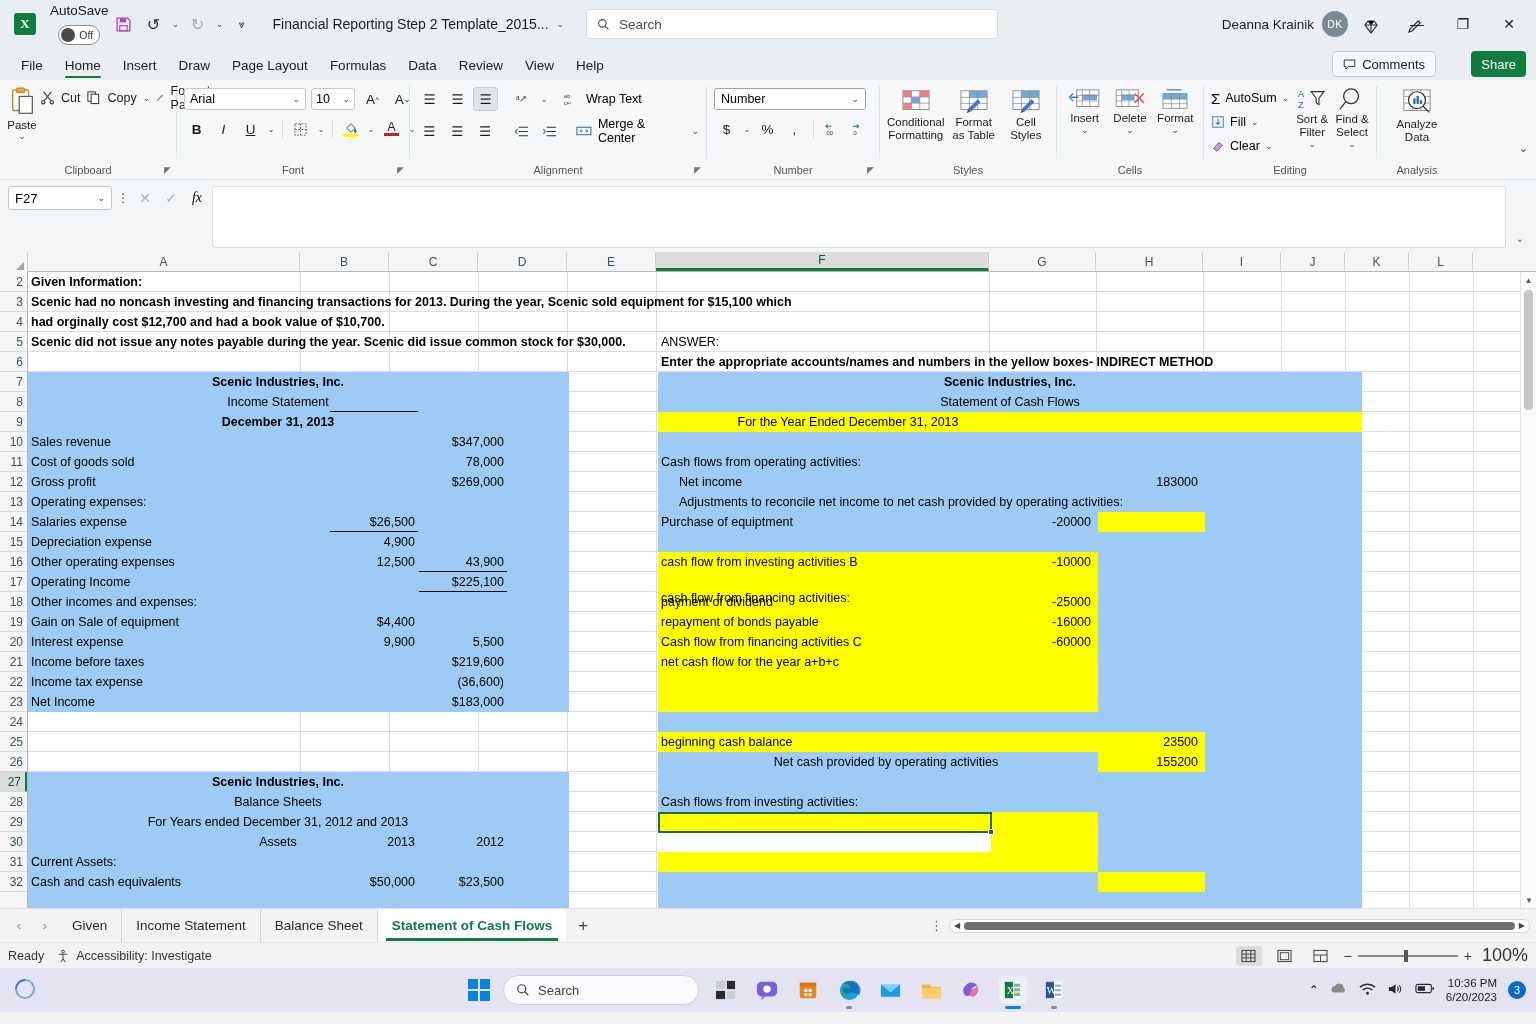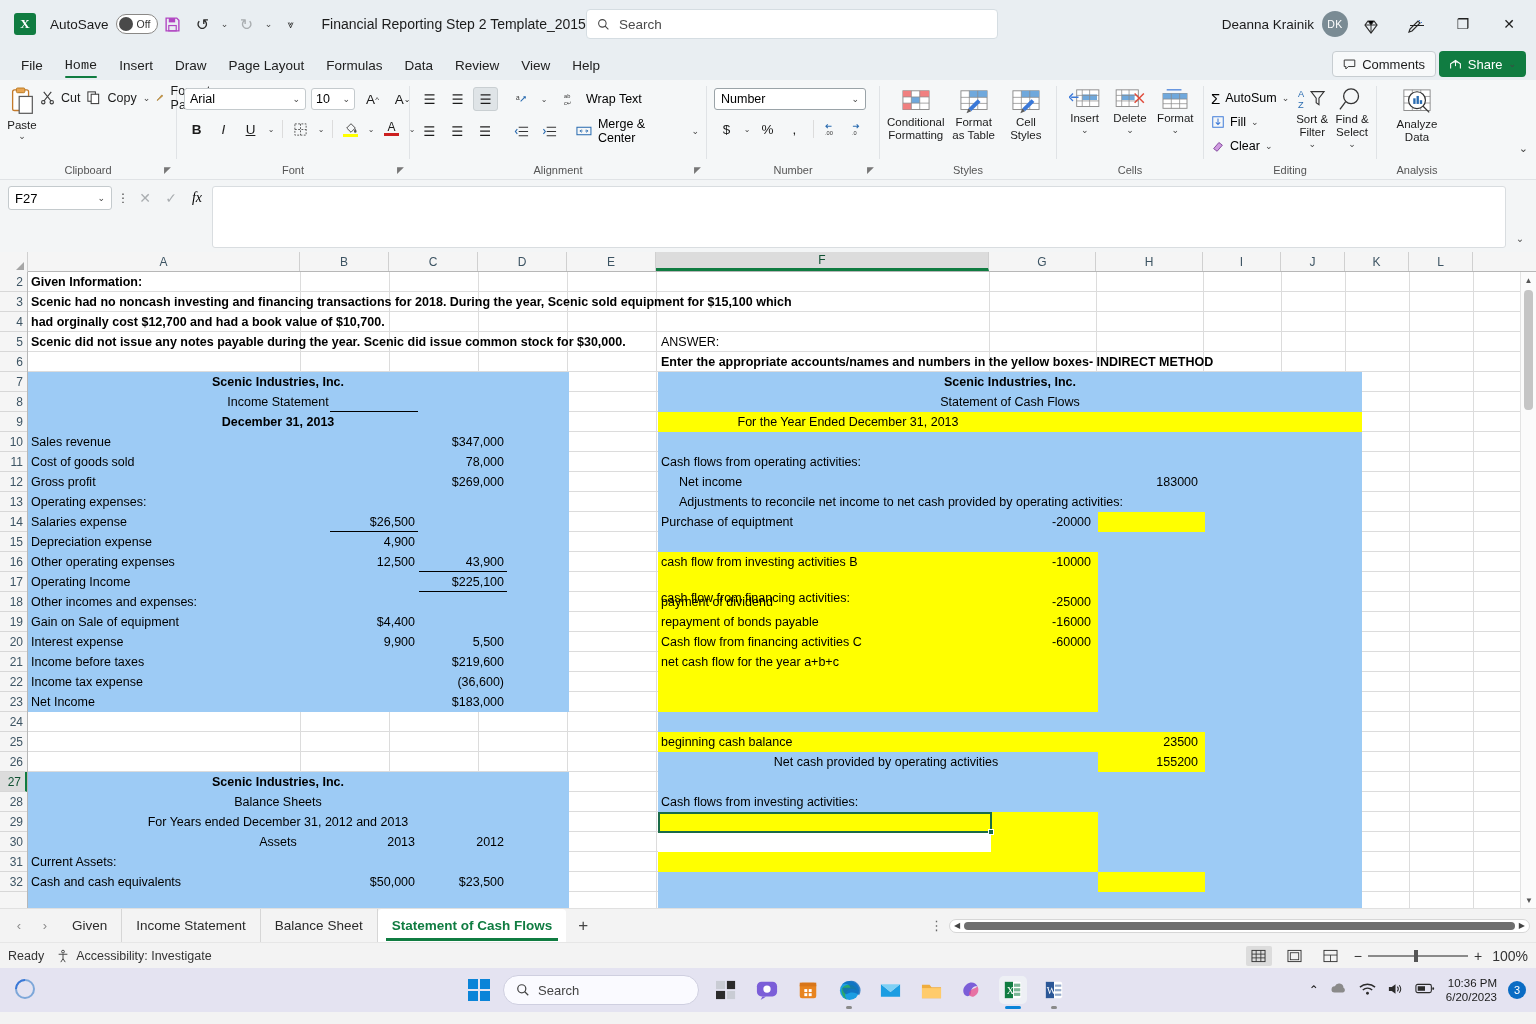--- a/index.html
+++ b/index.html
@@ -16,21 +16,21 @@
   .titlebar {
     height: 48px; background: #e9eef2; display: flex; align-items: center;
     padding: 0 8px; position: relative;
   }
   .xl-logo {
     width: 22px; height: 22px; background: #107c41; border-radius: 3px;
     display: flex; align-items: center; justify-content: center;
     color: #fff; font-size: 13px; font-weight: bold; margin-left: 6px;
     font-family: "Liberation Serif", serif;
   }
-  .autosave-wrap { display: flex; align-items: center; gap: 7px; margin-left: 14px; }
+  .autosave-wrap { display: flex; align-items: center; gap: 7px; margin-left: 14px; flex-direction: column; }
   .autosave-lbl { font-size: 13.5px; color: #1b1b1b; }
   .toggle {
     width: 42px; height: 20px; border-radius: 10px; background: #fff;
     border: 1px solid #8a8886; display: flex; align-items: center;
     padding: 0 2px; position: relative;
   }
   .toggle .knob { width: 14px; height: 14px; border-radius: 50%; background: #4a4a4a; }
   .toggle .off { font-size: 10.5px; color: #333; margin-left: 4px; }
   .tb-icon {
     width: 30px; height: 30px; display: flex; align-items: center; justify-content: center;
@@ -64,34 +64,34 @@
   }
 
   
   .tabsrow {
     height: 32px; background: #e9eef2; display: flex; align-items: flex-end;
     padding-left: 10px; position: relative;
   }
   .rtab {
     padding: 3px 11px 7px; font-size: 13.5px; color: #212121; position: relative;
   }
-  .rtab.active { font-weight: 400; font-family: Liberation Mono, monospace; }
+  .rtab.active { font-weight: 400; }
   .rtab.active::after {
     content: ''; position: absolute; left: 11px; right: 11px; bottom: 2px;
     height: 2.5px; background: #107c41; border-radius: 2px;
   }
   .comments-btn {
     position: absolute; right: 100px; bottom: 3px; height: 26px;
     border: 1px solid #c7cdd1; border-radius: 4px; background: #f7f9fa;
     display: flex; align-items: center; gap: 6px; padding: 0 10px; font-size: 13px; color: #1b1b1b;
   }
   .share-btn {
     position: absolute; right: 10px; bottom: 3px; height: 26px;
     border-radius: 4px; background: #107c41; color: #fff;
-    display: flex; align-items: center; gap: 6px; padding: 0 10px; font-size: 13px;
+    display: flex; align-items: center; gap: 6px; padding: 0 10px; font-size: 13px; flex-direction: column;
   }
 
   
   .ribbon {
     height: 100px; background: #f5f7f8; display: flex; align-items: stretch;
     border-bottom: 1px solid #e0e3e6; position: relative;
   }
   .rgroup { display: flex; flex-direction: column; position: relative; padding: 4px 0 0; }
   .rgroup .gbody { flex: 1; display: flex; align-items: flex-start; padding: 0 7px; }
   .glabel {
@@ -242,21 +242,21 @@
     height: 26px; background: #f3f3f3; display: flex; align-items: center;
     padding: 0 8px; font-size: 12.5px; color: #333; gap: 12px; position: relative;
     border-top: 1px solid #e6e6e6;
   }
   .sb-right { position: absolute; right: 8px; display: flex; align-items: center; gap: 10px; }
   .view-btn { width: 26px; height: 20px; display: flex; align-items: center; justify-content: center; }
   .view-btn.sel { background: #dcdcdc; border-radius: 2px; }
   .zoom-slider { display: flex; align-items: center; gap: 6px; }
   .zs-track { width: 100px; height: 2px; background: #8a8a8a; position: relative; }
   .zs-knob { position: absolute; left: 46px; top: -5px; width: 4px; height: 12px; background: #555; }
-  .zoompct { font-size: 14px; min-width: 34px; text-align: right; }
+  .zoompct { font-size: 18px; min-width: 34px; text-align: right; }
 
   
   .taskbar {
     height: 44px; background: #e4e3f1; display: flex; align-items: center;
     justify-content: center; position: relative;
   }
   .tb-left { position: absolute; left: 14px; top: 10px; }
   .tb-center { display: flex; align-items: center; gap: 13px; }
   .winlogo { width: 22px; height: 22px; display: grid; grid-template-columns: 1fr 1fr; grid-template-rows: 1fr 1fr; gap: 2.5px; }
   .winlogo i { background: #0a84d8; display: block; }
@@ -814,21 +814,21 @@
       <div class="fill-white" style="left:630px;top:560px;width:333px;height:20px"></div>
 
       <div class="fill-yellow" style="left:1070px;top:600px;width:107px;height:20px"></div>
 
       <div style="position:absolute;left:302px;top:139px;width:88px;height:1px;background:#000"></div>
       <div style="position:absolute;left:302px;top:259px;width:88px;height:1px;background:#000"></div>
       <div style="position:absolute;left:391px;top:299px;width:88px;height:1px;background:#000"></div>
       <div style="position:absolute;left:391px;top:319px;width:88px;height:1px;background:#000"></div>
 
       <div class="cell b" style="left:0;top:0px;width:272px">Given Information:</div>
-      <div class="cell b" style="left:0;top:20px;width:900px">Scenic had no noncash investing and financing transactions for 2018. During the year, Scenic sold equipment for $15,100 which</div>
+      <div class="cell b" style="left:0;top:20px;width:900px">Scenic had no noncash investing and financing transactions for 2013. During the year, Scenic sold equipment for $15,100 which</div>
       <div class="cell b" style="left:0;top:40px;width:700px">had orginally cost $12,700 and had a book value of $10,700.</div>
       <div class="cell b" style="left:0;top:60px;width:640px">Scenic did not issue any notes payable during the year. Scenic did issue common stock for $30,000.</div>
       <div class="cell" style="left:630px;top:60px;width:200px">ANSWER:</div>
       <div class="cell b" style="left:630px;top:80px;width:700px">Enter the appropriate accounts/names and numbers in the yellow boxes- INDIRECT METHOD</div>
 
       <div class="cell c b" style="left:0;top:100px;width:500px">Scenic Industries, Inc.</div>
       <div class="cell c" style="left:0;top:120px;width:500px">Income Statement</div>
       <div class="cell c b" style="left:0;top:140px;width:500px">December 31, 2013</div>
 
       <div class="cell" style="left:0;top:160px;width:272px">Sales revenue</div>

